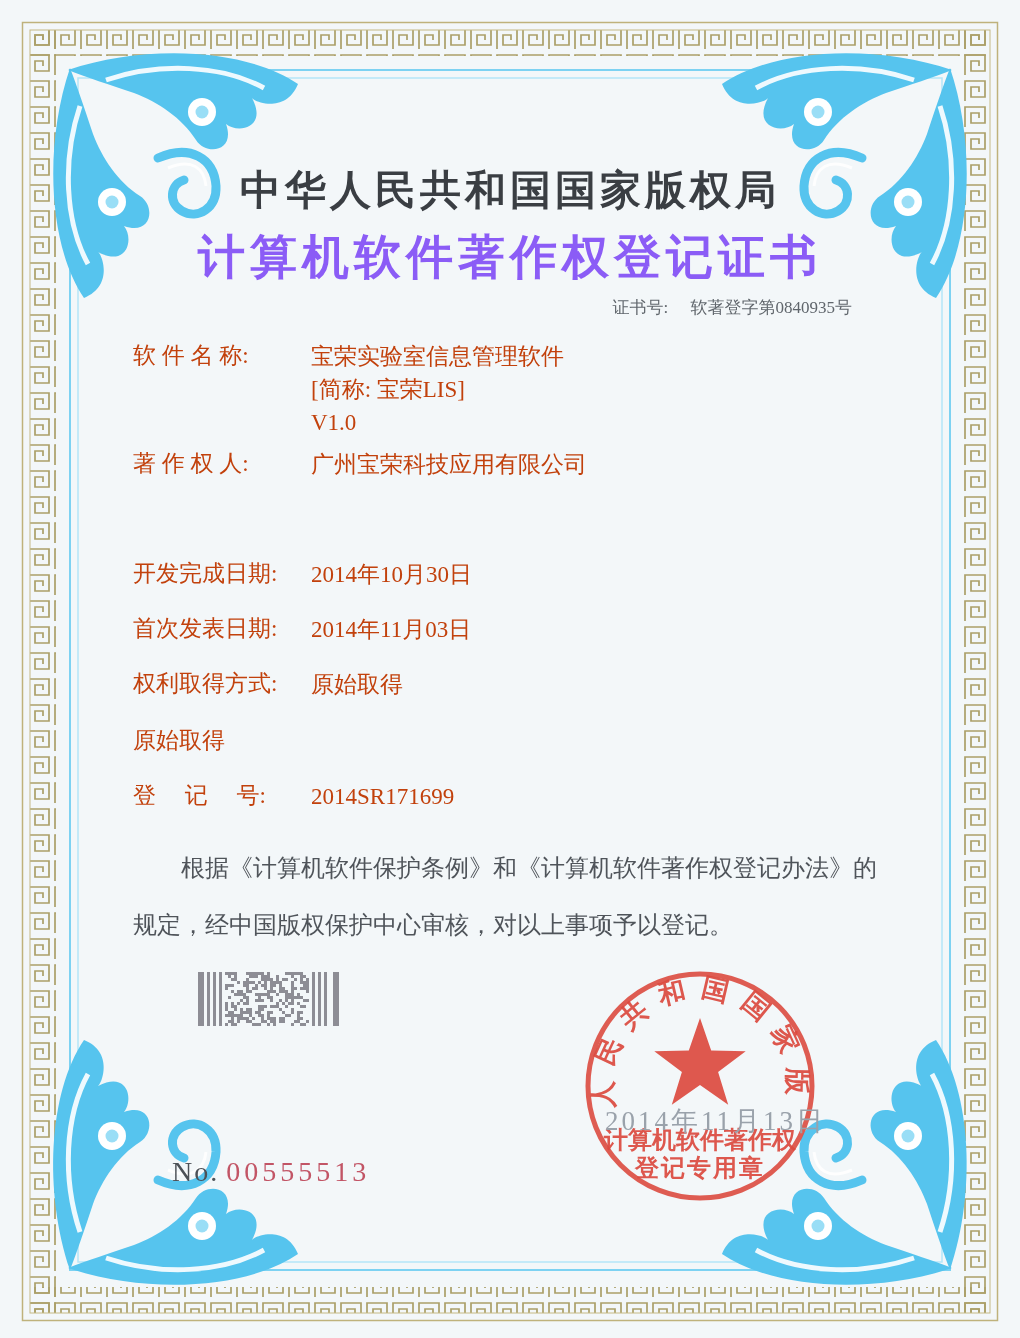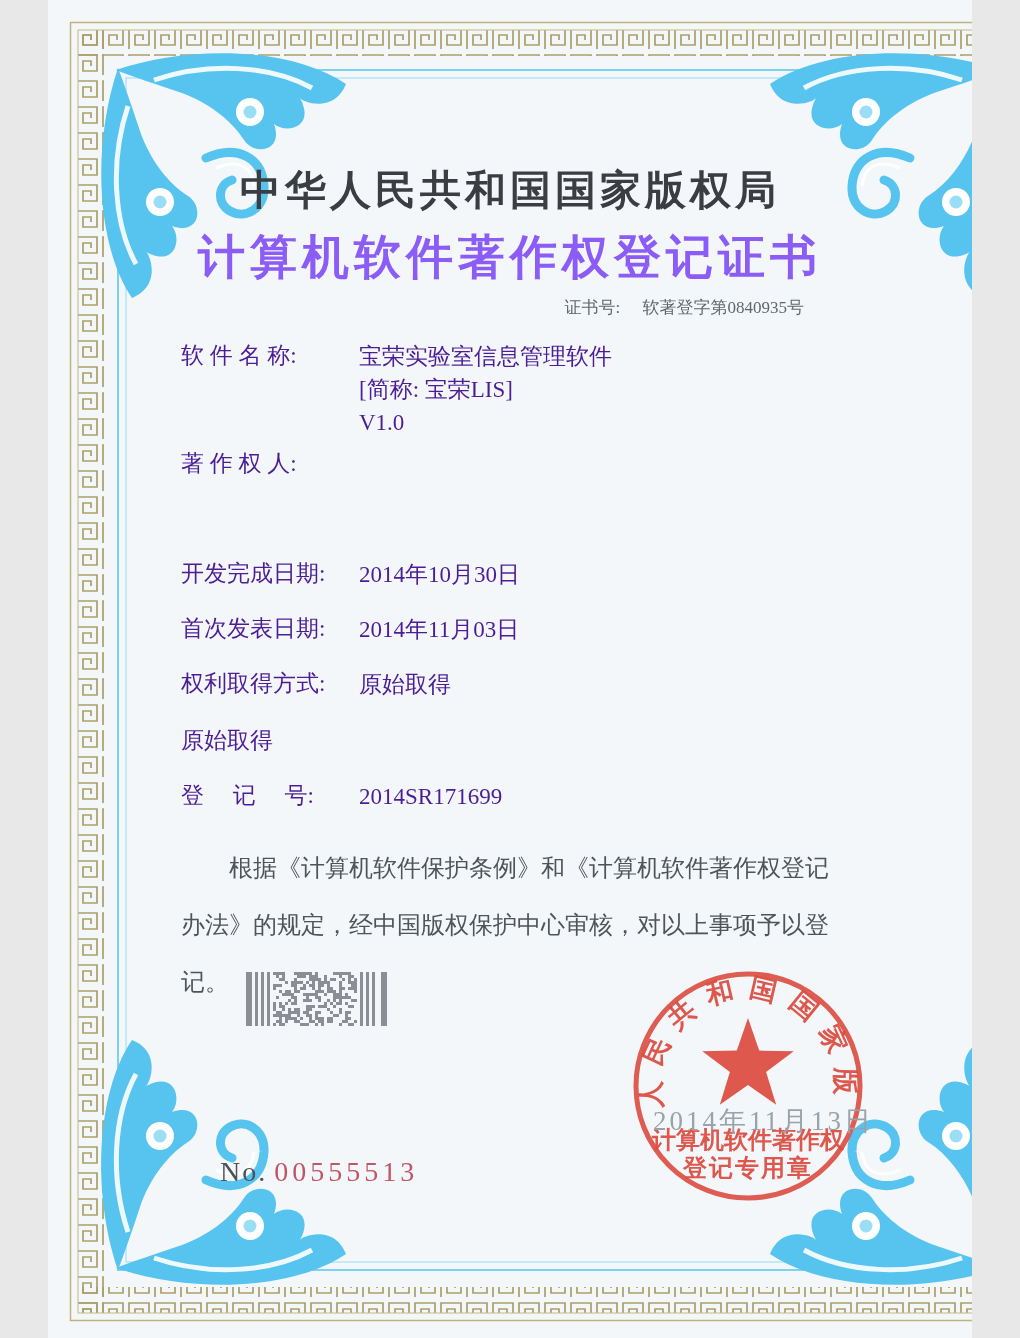--- a/index.html
+++ b/index.html
@@ -1,17 +1,17 @@
 <!DOCTYPE html>
 <html><head>
 <meta charset="utf-8">
 <style>
   html,body { margin:0; padding:0; background:#e8e8e8; }
   .page {
-    position:relative; width:924px; height:1338px; margin:0 auto;
+    position:relative; width:1020px; height:1338px; margin:0 auto;
     background:#f3f7f9; overflow:hidden;
     font-family:"Liberation Serif", serif;
   }
   .frame { position:absolute; left:0; top:0; }
 
   .title1 {
     position:absolute; top:163px; left:0; right:0; text-align:center;
     font-size:41px; font-weight:bold; letter-spacing:4px; color:#3a3e43;
   }
   .title2 {
@@ -19,21 +19,21 @@
     font-size:47px; font-weight:bold; letter-spacing:5px; color:#8b5cf6;
   }
   .certno {
     position:absolute; top:296px; right:168px;
     font-size:17px; color:#60666c;
   }
   .certno .val { margin-left:18px; }
 
   .row {
     position:absolute; left:133px; right:90px; display:flex;
-    font-size:23px; color:#4c1d95;
+    font-size:23px; color:#c2410c;
   }
   .flabel { width:178px; flex:0 0 178px; white-space:pre; }
   .fvalue { line-height:33px; }
   .fvalue div { white-space:pre; }
 
   .statement {
     position:absolute; top:840px; left:133px; right:120px;
     font-size:24px; line-height:57px; text-indent:2em; color:#4f545a;
     margin:0;
   }
@@ -117,20 +117,23 @@
     <div class="flabel">软 件 名 称: </div>
     <div class="fvalue">
       <div>宝荣实验室信息管理软件</div>
       <div>[简称: 宝荣LIS]</div>
       <div>V1.0</div>
     </div>
   </div>
 
   <div class="row" style="top:448px">
     <div class="flabel">著 作 权 人: </div>
+    <div class="fvalue">
+      <div>广州宝荣科技应用有限公司</div>
+    </div>
   </div>
 
   <div class="row" style="top:558px">
     <div class="flabel">开发完成日期: </div>
     <div class="fvalue">
       <div>2014年10月30日</div>
     </div>
   </div>
 
   <div class="row" style="top:613px">

